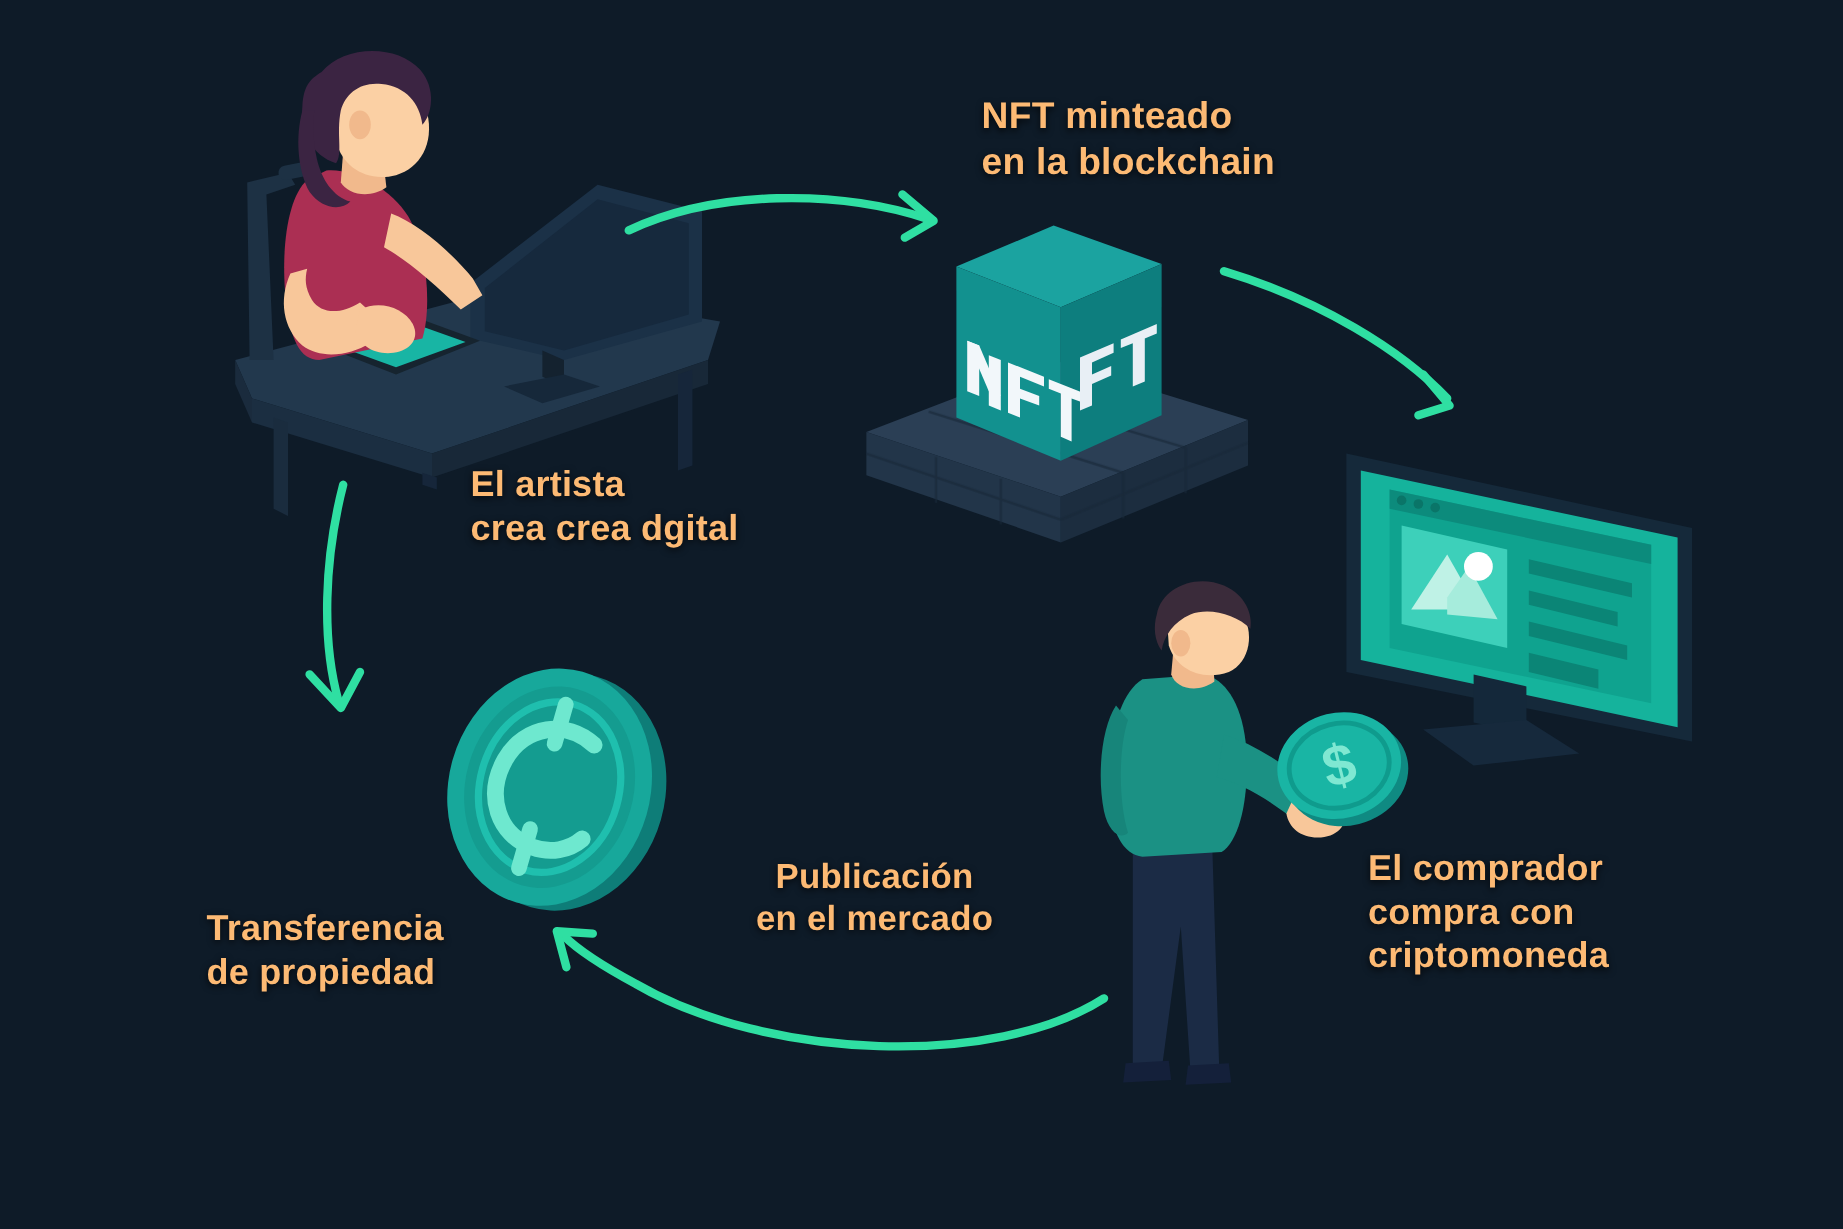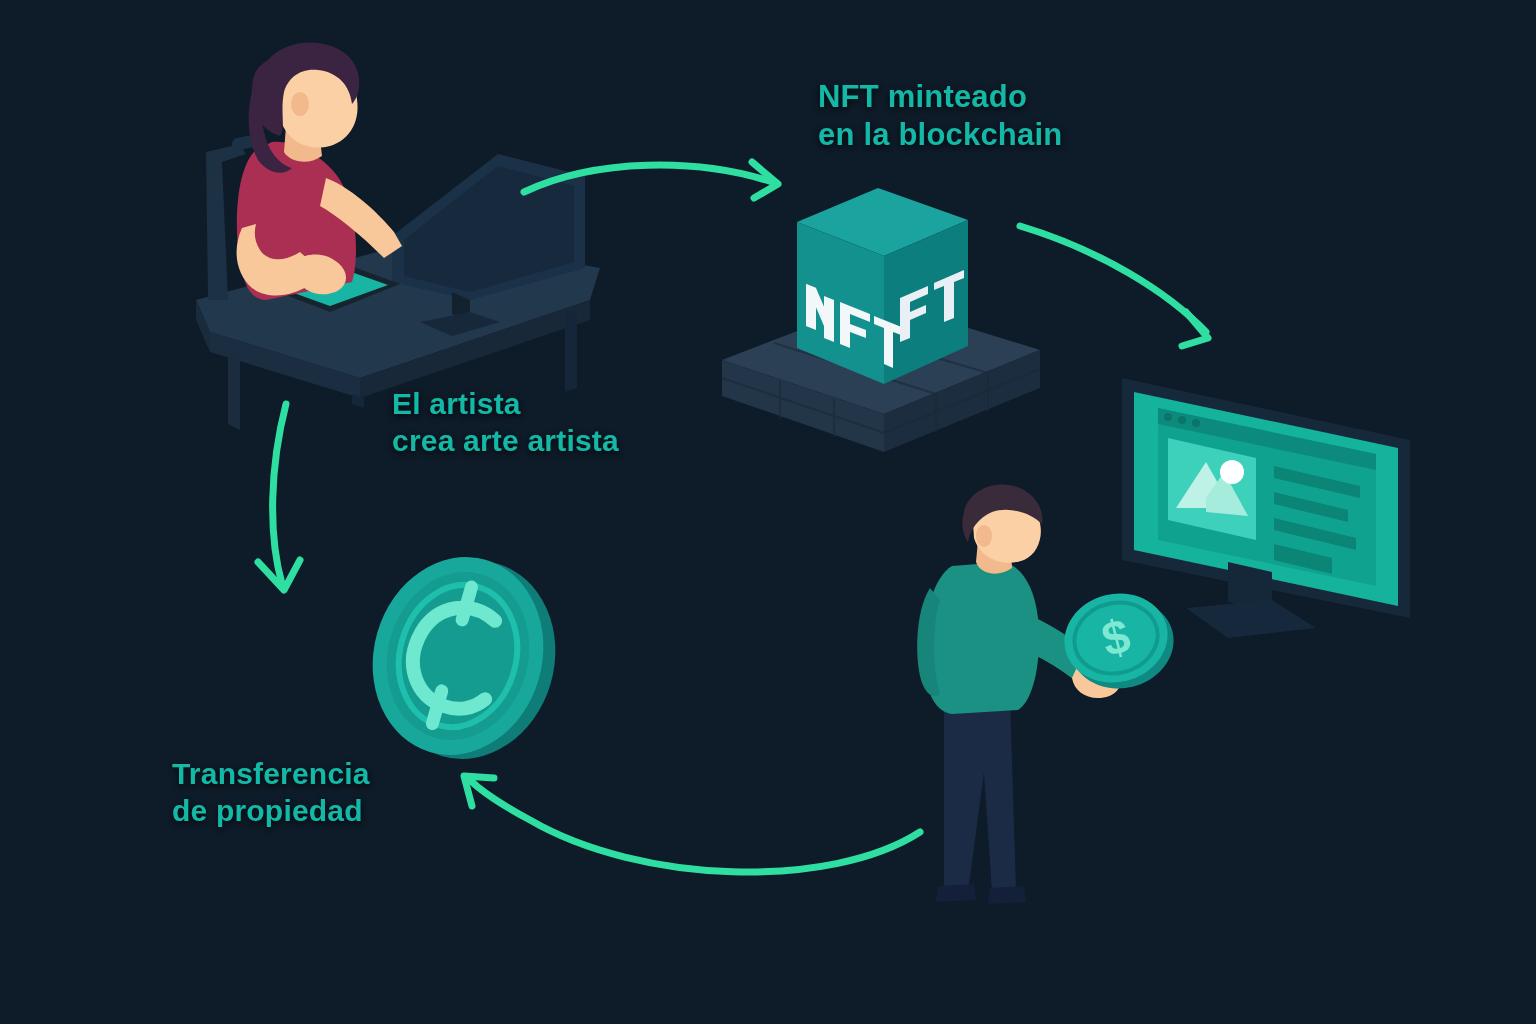--- a/index.html
+++ b/index.html
@@ -1,19 +1,19 @@
 <!DOCTYPE html>
 <html><head>
 <meta charset="utf-8">
 <style>
   html,body{margin:0;padding:0;background:#0d1a26;}
   body{width:1536px;height:1024px;overflow:hidden;font-family:"Liberation Sans",sans-serif;}
   #stage{position:relative;width:1536px;height:1024px;background:#0e1b28;overflow:hidden;}
 
-  .lbl{position:absolute;color:#14b8a6;font-weight:700;line-height:1.22;
+  .lbl{position:absolute;color:#fdba74;font-weight:700;line-height:1.22;
        text-shadow:0 2px 6px rgba(0,0,0,.75);letter-spacing:.2px;white-space:pre-line;}
 
   #lbl-mint{left:818px;top:78px;font-size:31px;text-align:left;}
   #lbl-artist{left:392px;top:386px;font-size:30px;text-align:left;}
   #lbl-buyer{left:1140px;top:706px;font-size:30px;text-align:left;}
   #lbl-market{left:630px;top:714px;font-size:29px;text-align:center;}
   #lbl-transfer{left:172px;top:756px;font-size:30px;}
 
   svg.layer{position:absolute;left:0;top:0;width:1536px;height:1024px;}
   .arrowline{fill:none;stroke:#2fdfa2;stroke-width:7;stroke-linecap:round;stroke-linejoin:round;}
@@ -185,17 +185,22 @@
     </g>
     <g>
       <path class="arrowline" d="M920,832 C830,890 640,884 530,820 C504,806 482,792 470,780"></path>
       <path class="arrowhead" d="M494,778 L464,776 L472,806"></path>
     </g>
   </svg>
 
   <div class="lbl" id="lbl-mint">NFT  minteado
 en la blockchain</div>
   <div class="lbl" id="lbl-artist">El artista
-crea arte artista</div>
+crea crea dgital</div>
+  <div class="lbl" id="lbl-market">Publicación
+en el mercado</div>
+  <div class="lbl" id="lbl-buyer">El comprador
+compra con
+criptomoneda</div>
   <div class="lbl" id="lbl-transfer">Transferencia
 de propiedad</div>
 
 </div>
 
 </body></html>

